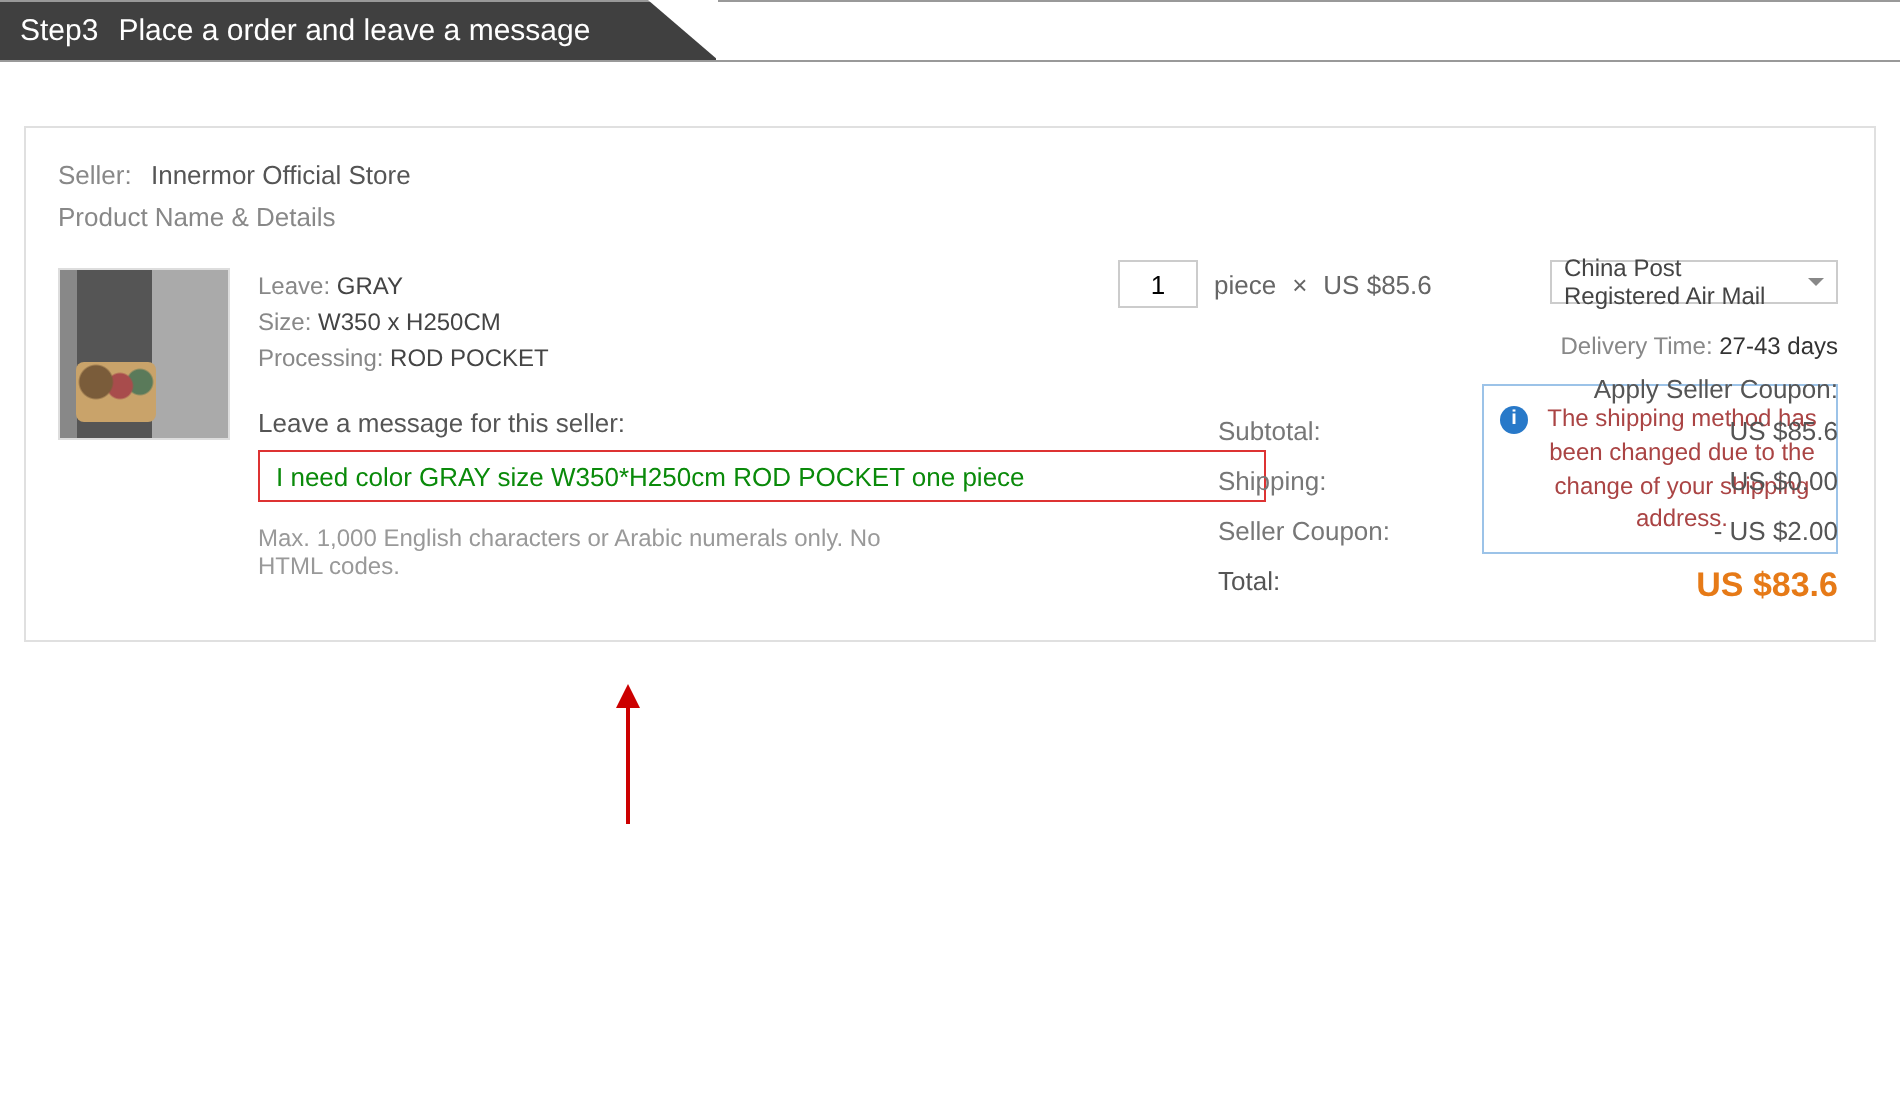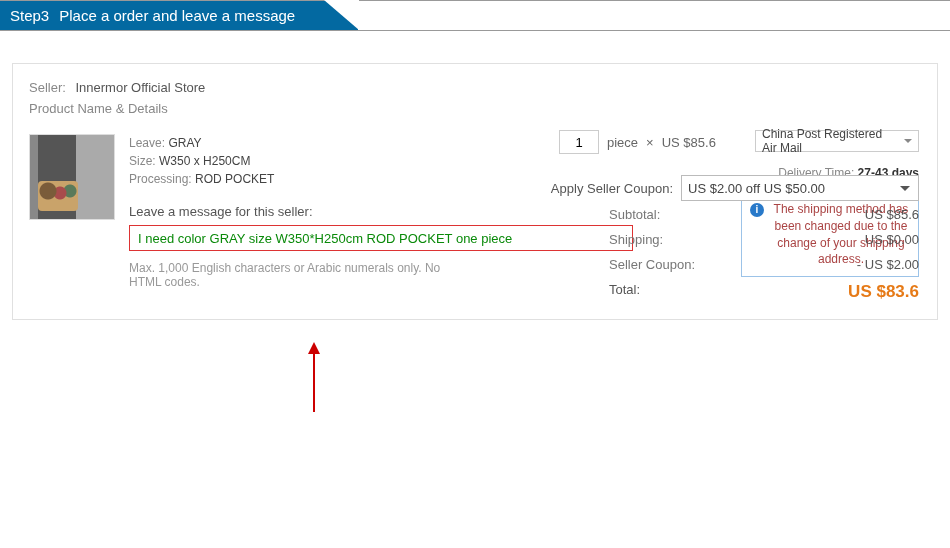--- a/index.html
+++ b/index.html
@@ -1,19 +1,19 @@
 <!DOCTYPE html>
 <html><head>
   <meta charset="utf-8">
   <style>
     * { margin: 0; padding: 0; box-sizing: border-box; font-family: Arial, sans-serif; }
     body { background: #fff; width: 950px; height: 548px; overflow: hidden; }
     
     .step-header {
-      background: #0369a1;
+      background: #404040;
       color: #fff;
       padding: 6px 10px;
       font-size: 15px;
       position: relative;
     }
     .step-header::after {
       content: '';
       position: absolute;
       right: -1px;
       top: -1px;
@@ -123,37 +123,37 @@
       font-size: 13px;
     }
     
     .ship-select {
       border: 1px solid #ccc;
       padding: 3px 22px 3px 6px;
       font-size: 12px;
       color: #444;
       position: relative;
       background: #fff;
-      width: 164px;
+      width: 144px;
       height: 22px;
       display: flex;
       align-items: center;
     }
     .ship-select::after {
       content: '';
       position: absolute;
       right: 6px;
       top: 8px;
       border: 4px solid transparent;
       border-top-color: #888;
     }
     
     .free-ship { font-size: 13px; font-weight: bold; color: #333; text-align: right;}
     .delivery { font-size: 12px; color: #888; text-align: right; margin-top: 4px;}
-    .delivery b { color: #333; font-weight: bold;}
+    .delivery b { color: #333; font-weight: normal;}
     
     .notice-box {
       border: 1px solid #9cc3e8;
       padding: 8px;
       margin-top: 12px;
       display: flex;
       gap: 8px;
       width: 178px;
       margin-left: auto;
     }
@@ -272,23 +272,20 @@
       <b>27-43 days</b>
     </div>
     <div class="notice-box">
       <div class="notice-icon">i</div>
       <div class="notice-text">The shipping method has been changed due to the change of your shipping address.</div>
     </div>
   </div>
 
   <div class="coupon-row">
     <span>Apply Seller Coupon:</span>
-    <div class="coupon-select">
-      <span>US $2.00 off US $50.00</span>
-    </div>
   </div>
 
   <div class="totals">
     <div class="row">
         <span class="lbl">Subtotal:</span>
         <span class="val">US $85.6</span>
       </div>
     <div class="row">
         <span class="lbl">Shipping:</span>
         <span class="val">US $0.00</span>

